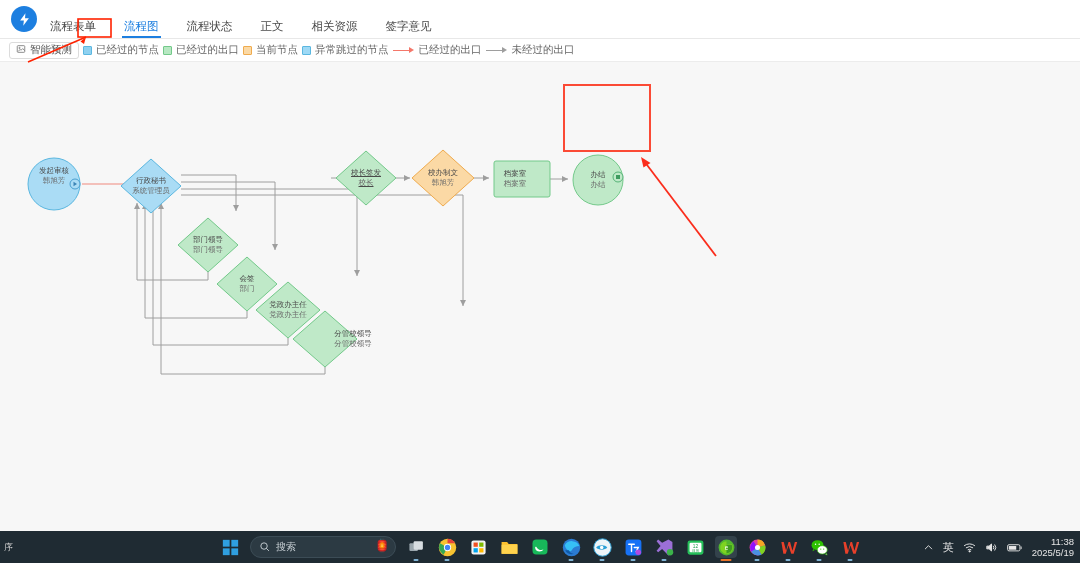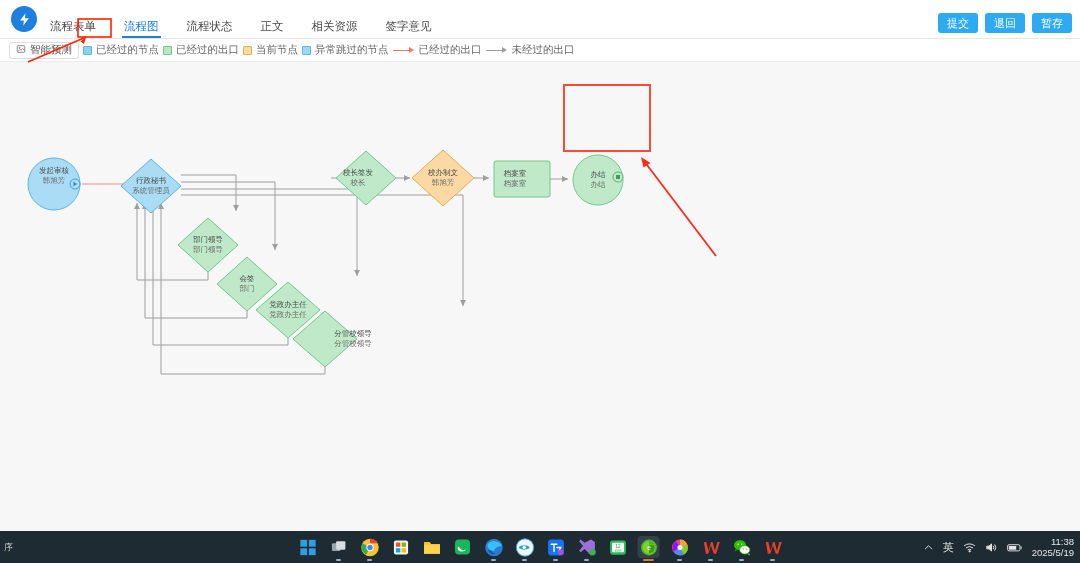--- a/index.html
+++ b/index.html
@@ -159,25 +159,20 @@
 
     <div id="tabs">
       <div class="tab">流程表单</div>
       <div class="tab active">流程图</div>
       <div class="tab">流程状态</div>
       <div class="tab">正文</div>
       <div class="tab">相关资源</div>
       <div class="tab">签字意见</div>
     </div>
 
-    <div id="header-actions">
-      <button class="hdr-btn">提交</button>
-      <button class="hdr-btn">退回</button>
-      <button class="hdr-btn">暂存</button>
-    </div>
   </div>
 
   <div id="legend-bar">
     <button id="predict-btn">
       <span>
         <svg width="10" height="10" viewBox="0 0 24 24" fill="none" stroke="#777" stroke-width="2">
           <rect x="3" y="4" width="18" height="16" rx="2"></rect>
             <circle cx="8.5" cy="9.5" r="1.5"></circle>
           <path d="M21 16l-5-5-4 4-2-2-5 5"></path>
         </svg>
@@ -315,21 +310,21 @@
       <div class="l2">部门</div>
     </div>
     <div class="node-label" style="left:253px; top:238px; width:70px;">
       <div>党政办主任</div>
       <div class="l2">党政办主任</div>
     </div>
     <div class="node-label" style="left:290px; top:267px; width:70px;margin-left:28px;">
       <div>分管校领导</div>
       <div class="l2">分管校领导</div>
     </div>
-    <div class="node-label" style="left:328px; top:106px; width:60px;">
+    <div class="node-label" style="left:336px; top:106px; width:60px;text-decoration:underline;">
       <div>校长签发</div>
       <div class="l2">校长</div>
     </div>
     <div class="node-label" style="left:413px; top:106px; width:60px;">
       <div>校办制文</div>
       <div class="l2">韩旭芳</div>
     </div>
     <div class="node-label" style="left:494px; top:107px; width:42px;">
       <div>档案室</div>
       <div class="l2">档案室</div>
@@ -364,20 +359,30 @@
 
     <div class="tb-icon">
       <svg width="17" height="17" viewBox="0 0 20 20" aria-hidden="true">
         <rect x="1" y="1" width="8" height="8" fill="#2f9fe0"></rect>
         <rect x="11" y="1" width="8" height="8" fill="#2f9fe0"></rect>
         <rect x="1" y="11" width="8" height="8" fill="#2f9fe0"></rect>
         <rect x="11" y="11" width="8" height="8" fill="#2f9fe0"></rect>
       </svg>
     </div>
 
+    <div id="search-pill">
+      <span>
+        <svg width="11" height="11" viewBox="0 0 24 24" fill="none" stroke="#c9d1d6" stroke-width="2">
+          <circle cx="11" cy="11" r="7"></circle>
+            <path d="M16.5 16.5 L21 21" stroke-linecap="round"></path>
+        </svg>
+      </span>
+      <span>搜索</span>
+      <span class="pill-art">🏮</span>
+    </div>
 
     <div class="tb-icon">
       <svg width="17" height="17" viewBox="0 0 24 24">
         <rect x="2" y="6" width="12" height="11" rx="1.5" fill="#9aa6ad"></rect>
         <rect x="8" y="3" width="13" height="12" rx="1.5" fill="#d7dde1"></rect>
       </svg>
       <span class="dot"></span>
     </div>
 
     <div class="tb-icon">

